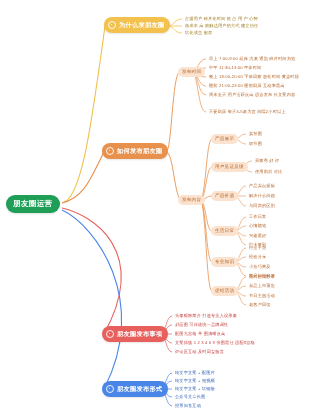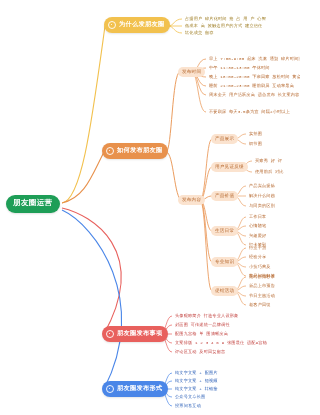--- a/index.html
+++ b/index.html
@@ -1,21 +1,21 @@
 <!DOCTYPE html>
 <html><head>
 <meta charset="utf-8">
 <style>
   html,body{margin:0;padding:0;}
   body{
     width:300px;height:415px;background:#ffffff;
     font-family:"Liberation Sans","DejaVu Sans",sans-serif;
     overflow:hidden;position:relative;
   }
-  #canvas{position:absolute;left:0;top:0;width:300px;height:341px;font-family:Liberation Mono, monospace;}
+  #canvas{position:absolute;left:0;top:0;width:300px;height:341px;}
   svg.links{position:absolute;left:0;top:0;width:300px;height:415px;pointer-events:none;}
 
   .node{position:absolute;box-sizing:border-box;white-space:nowrap;}
 
   .root{
     background:#1e9e57;color:#fff;border-radius:9px;
     font-size:7.5px;font-weight:bold;letter-spacing:.4px;
     padding:5px 7px;line-height:1;
     box-shadow:0 1px 2px rgba(0,0,0,.12);
   }

